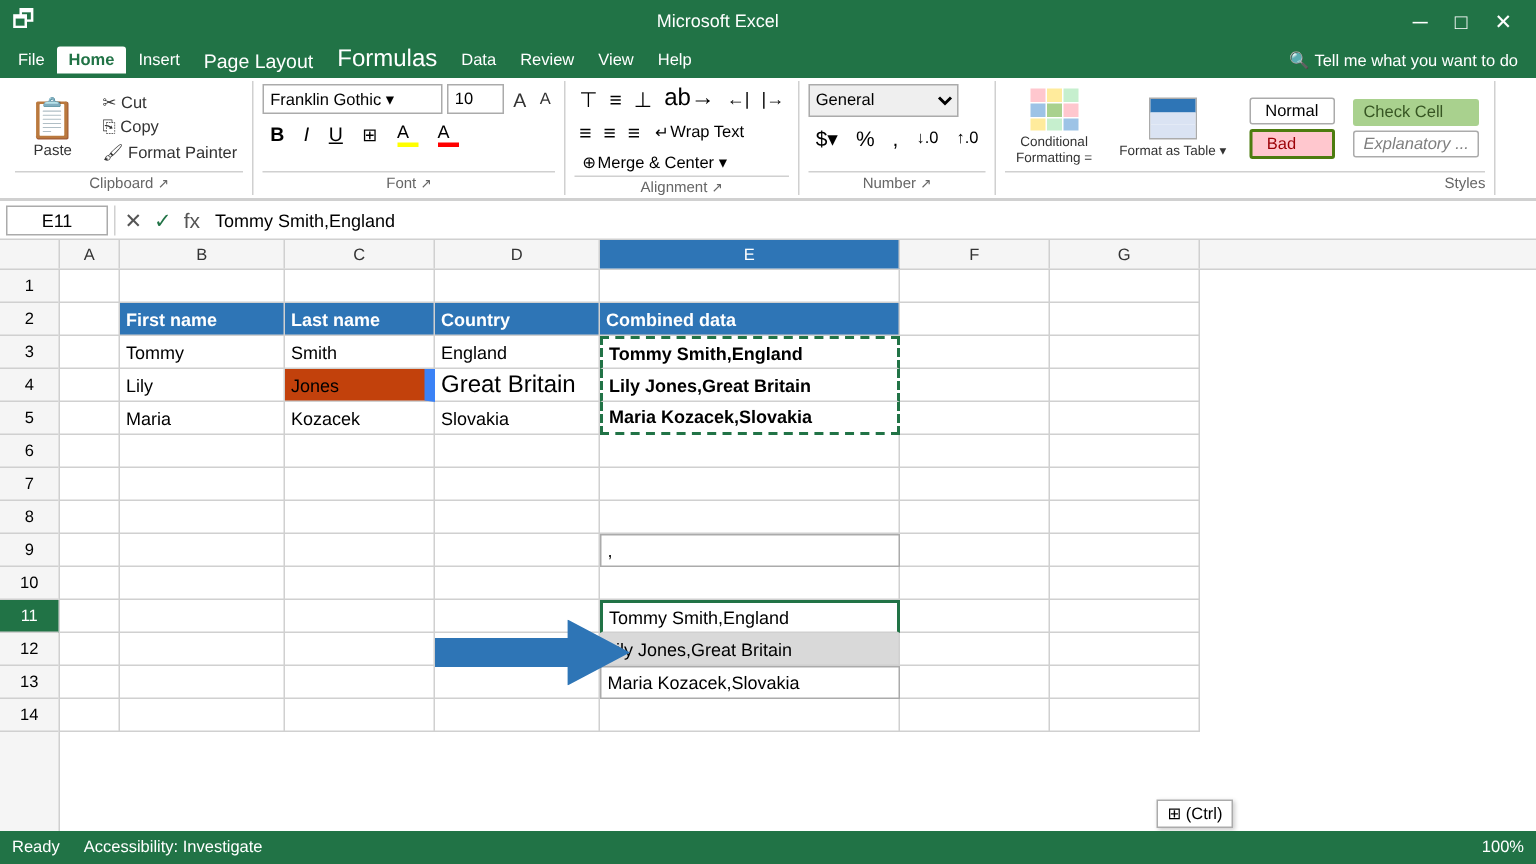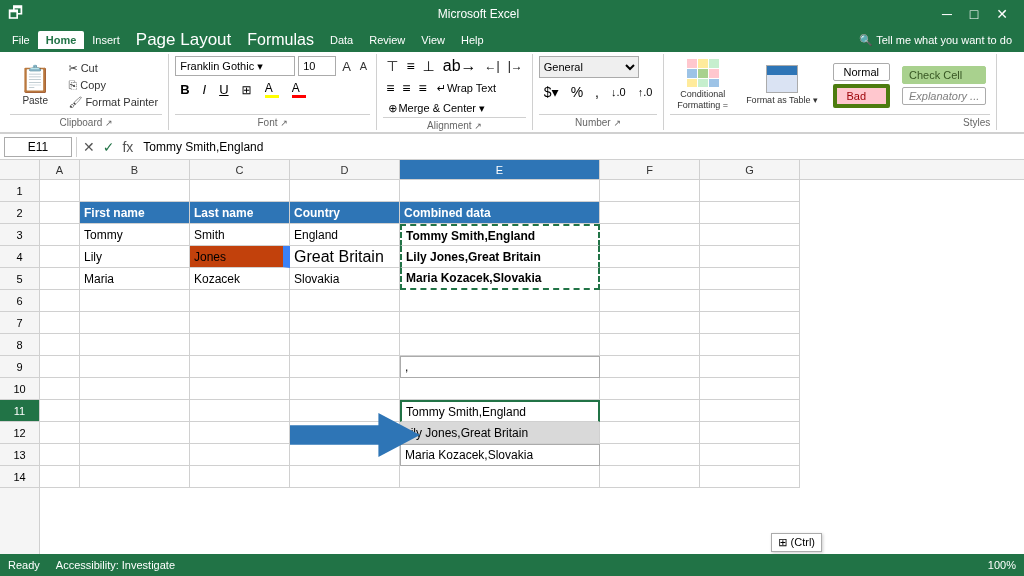--- a/index.html
+++ b/index.html
@@ -19,21 +19,21 @@
       <span style="color:white; font-size:14px; padding:0 8px; cursor:pointer;">─</span>
       <span style="color:white; font-size:14px; padding:0 8px; cursor:pointer;">□</span>
       <span style="color:white; font-size:14px; padding:0 8px; cursor:pointer;">✕</span>
     </div>
   </div>
 
   <div style="background:#217346; height:24px; display:flex; align-items:center; padding:0 4px; gap:0;">
     <span style="color:white; font-size:11px; padding:3px 8px; cursor:pointer;">File</span>
     <span style="color:#217346; font-size:11px; padding:3px 8px; cursor:pointer; background:white; font-weight:bold; border-radius:2px 2px 0 0;">Home</span>
     <span style="color:white; font-size:11px; padding:3px 8px; cursor:pointer;">Insert</span>
-    <span style="color:white; font-size:17px; padding:3px 8px; cursor:pointer;">Page Layout</span>
+    <span style="color:white; font-size:13px; padding:3px 8px; cursor:pointer;">Page Layout</span>
     <span style="color:white; font-size:16px; padding:3px 8px; cursor:pointer;">Formulas</span>
     <span style="color:white; font-size:11px; padding:3px 8px; cursor:pointer;">Data</span>
     <span style="color:white; font-size:11px; padding:3px 8px; cursor:pointer;">Review</span>
     <span style="color:white; font-size:11px; padding:3px 8px; cursor:pointer;">View</span>
     <span style="color:white; font-size:11px; padding:3px 8px; cursor:pointer;">Help</span>
     <div style="flex:1;"></div>
     <span style="color:white; font-size:11px; padding:3px 8px;">🔍 Tell me what you want to do</span>
   </div>
 
   <div style="background:white; border-bottom:2px solid #d0d0d0; display:flex; align-items:stretch; padding:2px 4px; height:82px; gap:0;">
@@ -133,21 +133,21 @@
           <div style="width:32px; height:28px; margin-bottom:2px; border:1px solid #ababab; display:grid; grid-template-rows:1fr 1fr 1fr;">
             <div style="background:#2e75b6;"></div>
             <div style="background:#dae3f3;"></div>
             <div style="background:#dae3f3;"></div>
           </div>
           <span style="font-size:9px; color:#333;">Format as
 Table ▾</span>
         </div>
         <div style="display:flex; flex-direction:column; justify-content:center; gap:3px; padding:2px 4px;">
           <div style="padding:2px 10px; border:1px solid #ababab; border-radius:2px; font-size:11px; cursor:pointer; background:white; white-space:nowrap;">Normal</div>
-          <div style="padding:2px 10px; border:4px solid #4d7c0f; border-radius:2px; font-size:11px; cursor:pointer; background:#ffc7ce; color:#9c0006; white-space:nowrap;">Bad</div>
+          <div style="padding:2px 10px; border:2px solid #4d7c0f; border-radius:2px; font-size:11px; cursor:pointer; background:#ffc7ce; color:#9c0006; white-space:nowrap;">Bad</div>
         </div>
         <div style="display:flex; flex-direction:column; justify-content:center; gap:3px; padding:2px 4px;">
           <div style="padding:2px 6px; border:1px solid #a9d18e; border-radius:2px; font-size:11px; cursor:pointer; background:#a9d18e; color:#375623; white-space:nowrap;">Check Cell</div>
           <div style="padding:2px 6px; border:1px solid #ababab; border-radius:2px; font-size:11px; cursor:pointer; background:white; color:#7f7f7f; font-style:italic; white-space:nowrap;">Explanatory ...</div>
         </div>
       </div>
       <div style="font-size:10px; color:#666; text-align:right; padding-top:2px; border-top:1px solid #d0d0d0;">Styles</div>
     </div>
 
   </div>

